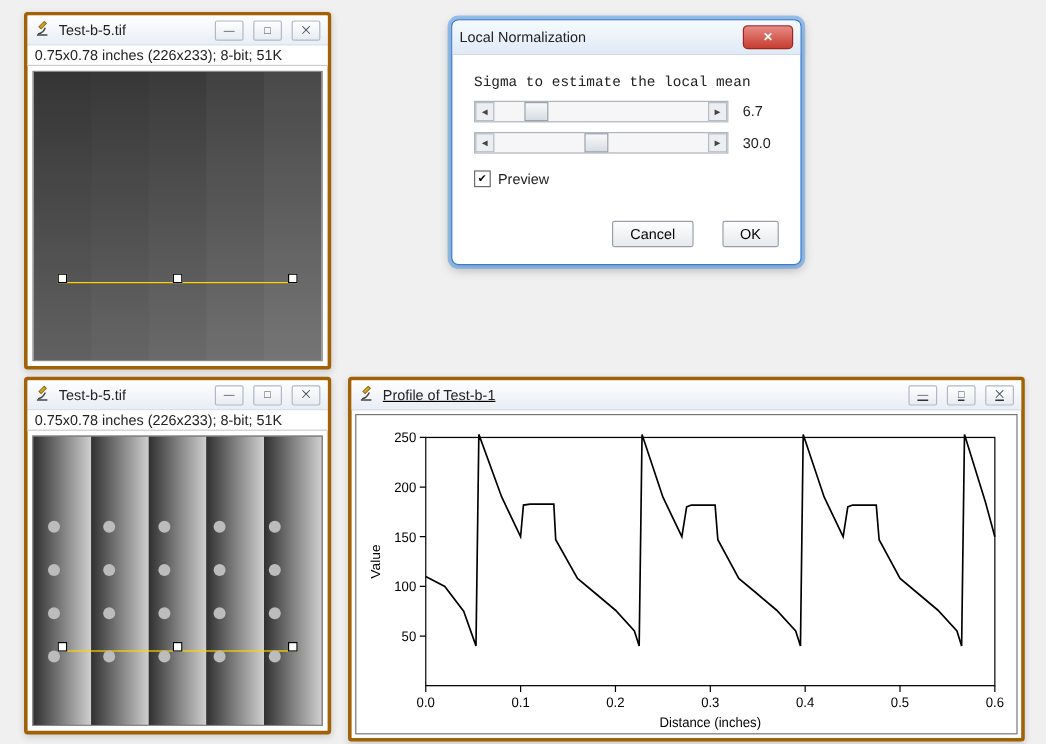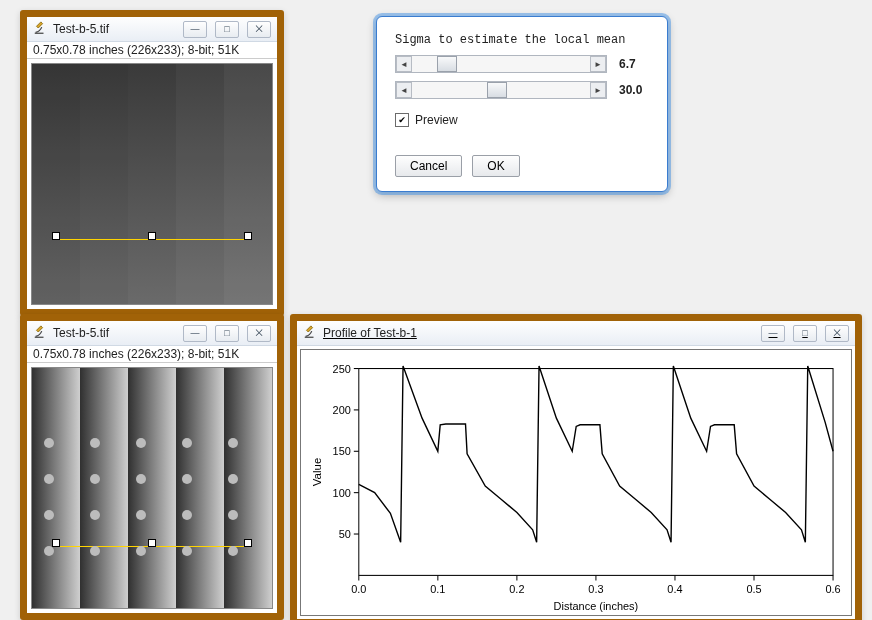--- a/index.html
+++ b/index.html
@@ -11,21 +11,21 @@
     font-family: "Segoe UI", Tahoma, sans-serif;
     font-size: 12px;
     position: relative;
     overflow: hidden;
   }
 
   
   .win {
     position: absolute;
     background: #fff;
-    border: 7px solid #a16207;
+    border: 3px solid #a16207;
     box-shadow: 0 2px 6px rgba(0,0,0,.15);
     border-radius: 3px;
     display: flex;
     flex-direction: column;
   }
   .titlebar {
     display: flex;
     align-items: center;
     height: 24px;
     background: linear-gradient(#fefefe,#e9eef5);
@@ -117,28 +117,28 @@
     font-size:8px;color:#444;
     cursor:pointer;
   }
   .slider-track { flex:1;position:relative;height:100%; }
   .slider-thumb {
     position:absolute;top:0;bottom:0;width:18px;
     border:1px solid #9aa1ab;
     background:linear-gradient(#f8f9fa,#d8dde3);
     cursor:pointer;
   }
-  .slider-value { width:34px;text-align:left;font-weight:bold; }
+  .slider-value { width:34px;text-align:left; }
   .chk-row { display:flex;align-items:center;gap:6px;margin-top:6px; }
   .chk {
     width:12px;height:12px;border:1px solid #6b6b6b;background:#fff;
     display:flex;align-items:center;justify-content:center;font-size:9px;color:#000;
   }
   .dlg-buttons {
-    display:flex;justify-content:flex-start;gap:10px;margin-top:20px;
+    display:flex;justify-content:flex-end;gap:24px;margin-top:20px;
   }
   .dlg-buttons button{
     font-size:12px;
     padding:3px 14px;
     border:1px solid #9a9fa7;
     background:linear-gradient(#fefefe,#e7e9ec);
     border-radius:2px;
     cursor:pointer;
   }
 
@@ -203,20 +203,26 @@
     </div>
     <div class="sel-line" style="left:20px;right:20px;top:175px;">
       <span class="handle"></span>
       <span class="handle"></span>
       <span class="handle"></span>
     </div>
   </div>
 </div>
 
 <div class="win dialog" style="left:376px;top:16px;width:290px;">
+  <div class="titlebar">
+    <span class="title-text">Local Normalization</span>
+    <div class="title-controls">
+      <span class="close-red">✕</span>
+    </div>
+  </div>
   <div class="dlg-body">
     <div class="slider-label">Sigma to estimate the local mean</div>
     <div class="slider-row">
       <div class="slider">
         <div class="slider-arrow">◄</div>
         <div class="slider-track">
             <div class="slider-thumb" id="thumb-mean" style="left: 14%;"></div>
           </div>
         <div class="slider-arrow">►</div>
       </div>

